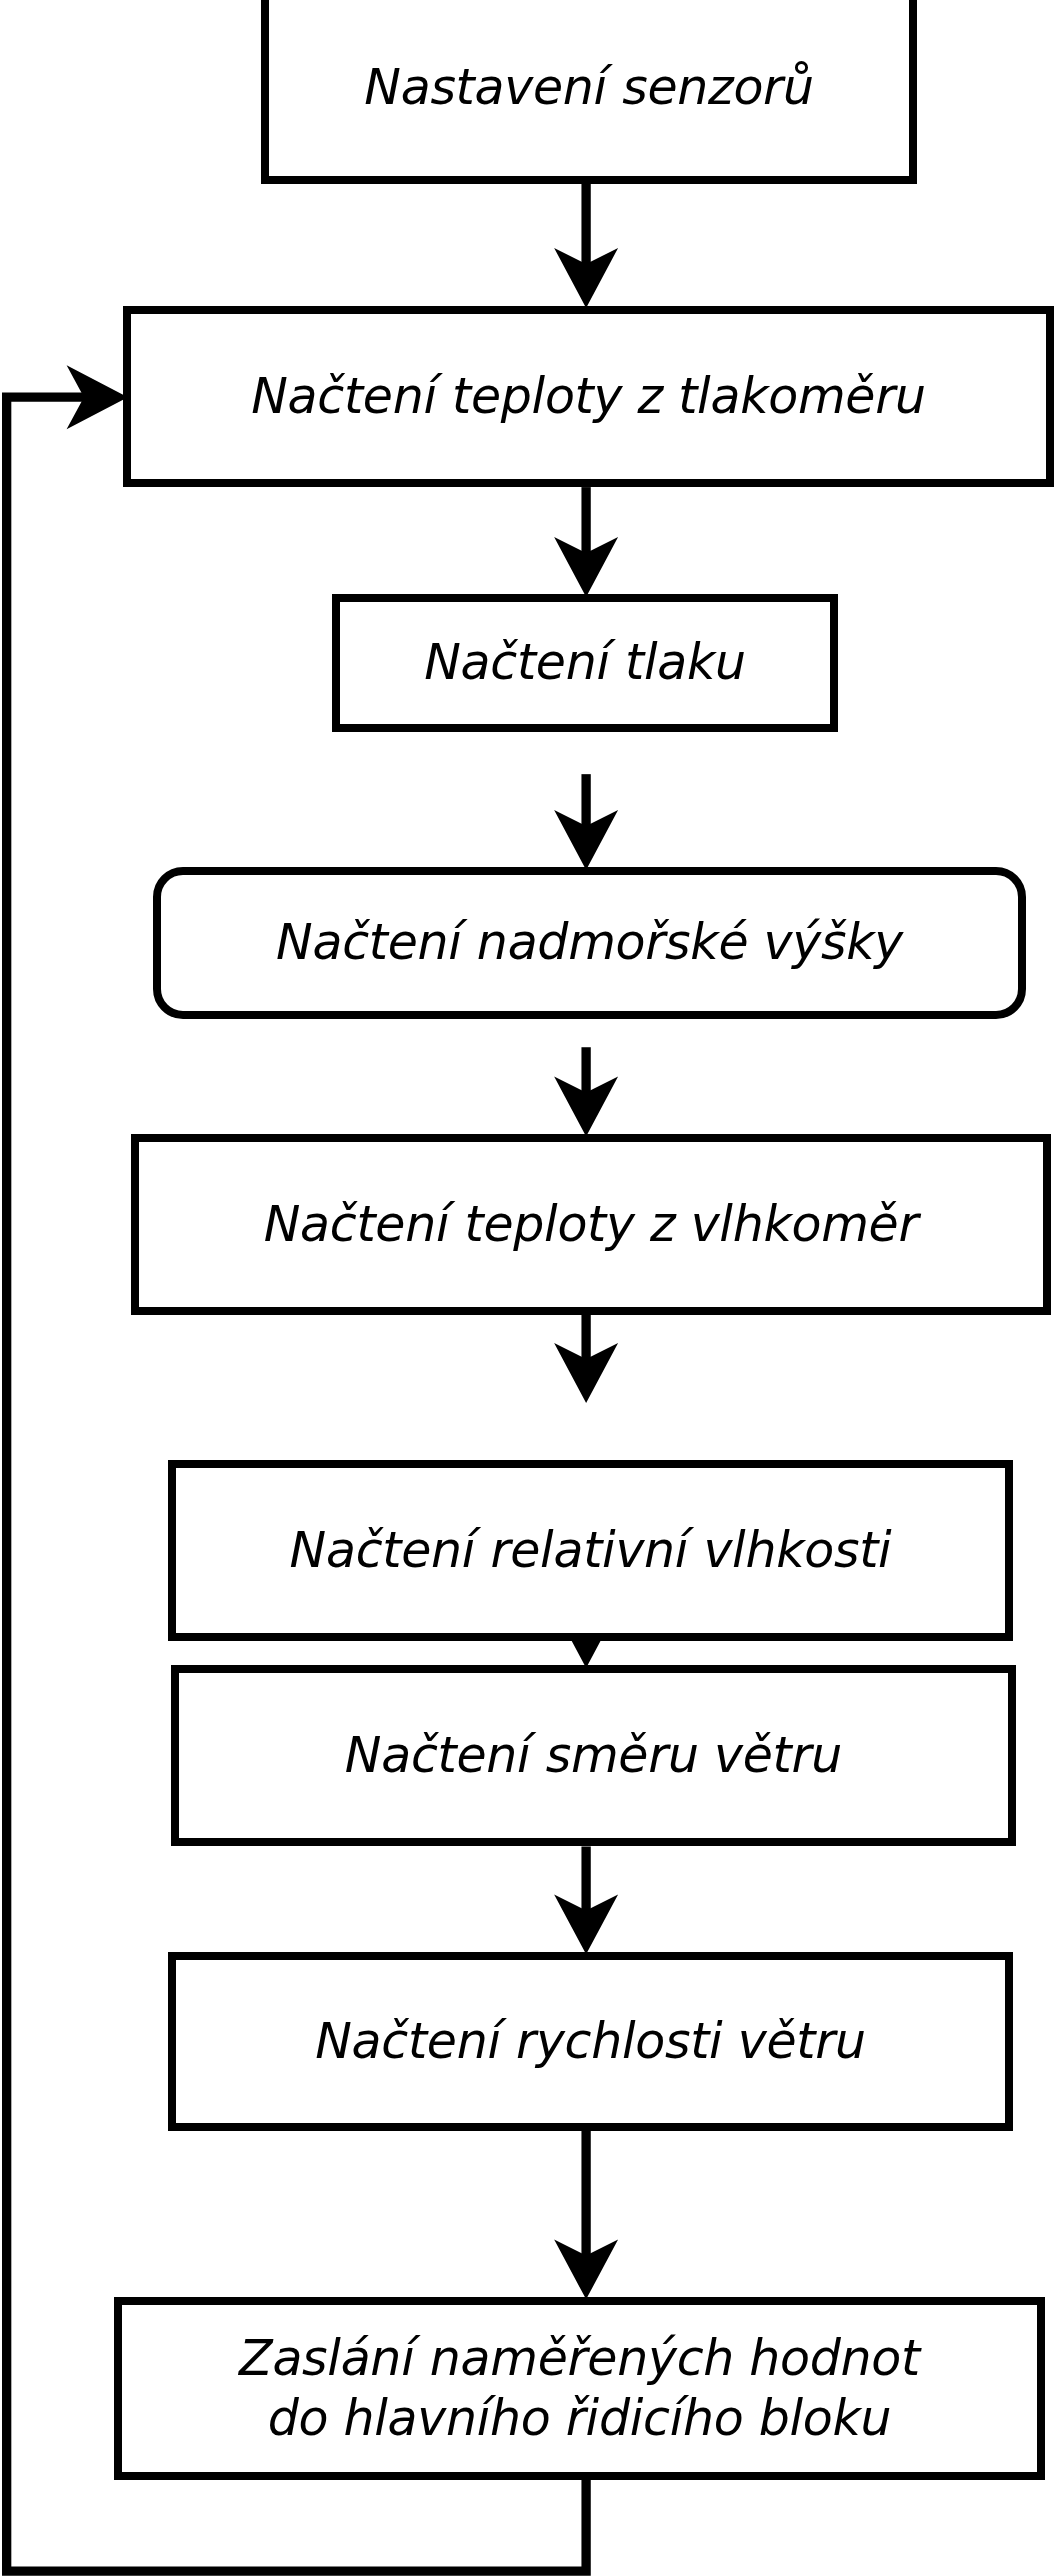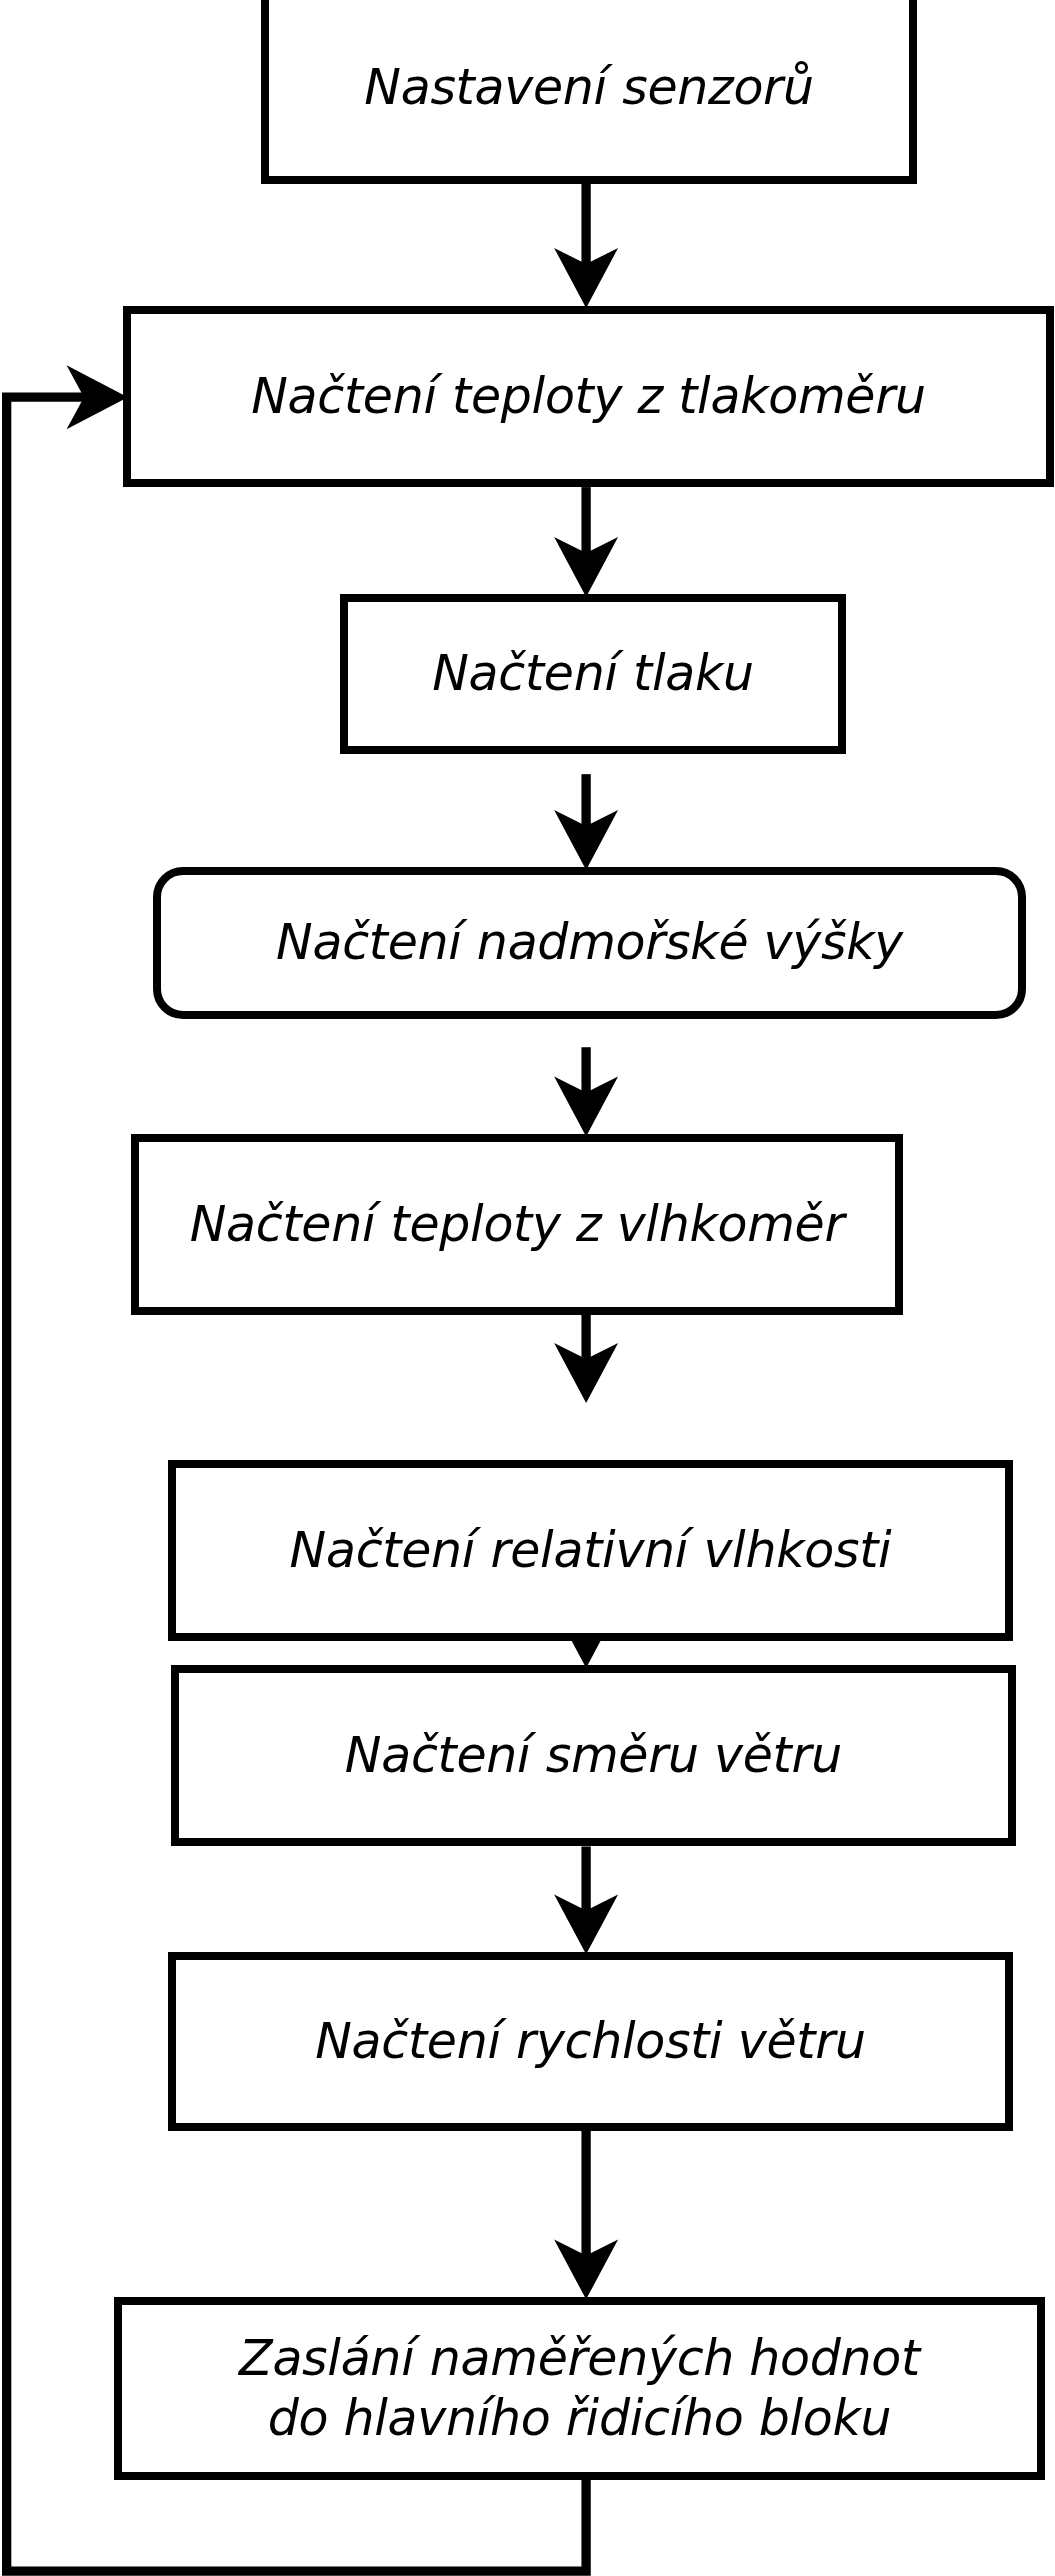--- a/index.html
+++ b/index.html
@@ -106,29 +106,29 @@
   </svg>
 
   <div class="node" style="left:261px; top:-8px; width:656px; height:192px;">
     <span class="node-label">Nastavení senzorů</span>
   </div>
 
   <div class="node" style="left:123px; top:306px; width:931px; height:181px;">
     <span class="node-label">Načtení teploty z tlakoměru</span>
   </div>
 
-  <div class="node" style="left:340px; top:594px; width:506px; height:160px;">
+  <div class="node" style="left:332px; top:594px; width:506px; height:138px;">
     <span class="node-label">Načtení tlaku</span>
   </div>
 
   <div class="node" style="left:153px; top:867px; width:873px; height:152px;border-radius:30px;">
     <span class="node-label">Načtení nadmořské výšky</span>
   </div>
 
-  <div class="node" style="left:131px; top:1134px; width:772px; height:181px;">
+  <div class="node" style="left:131px; top:1134px; width:920px; height:181px;">
     <span class="node-label">Načtení teploty z vlhkoměr</span>
   </div>
 
   <div class="node" style="left:168px; top:1460px; width:845px; height:181px;">
     <span class="node-label">Načtení relativní vlhkosti</span>
   </div>
 
   <div class="node" style="left:171px; top:1665px; width:845px; height:181px;">
     <span class="node-label">Načtení směru větru</span>
   </div>

